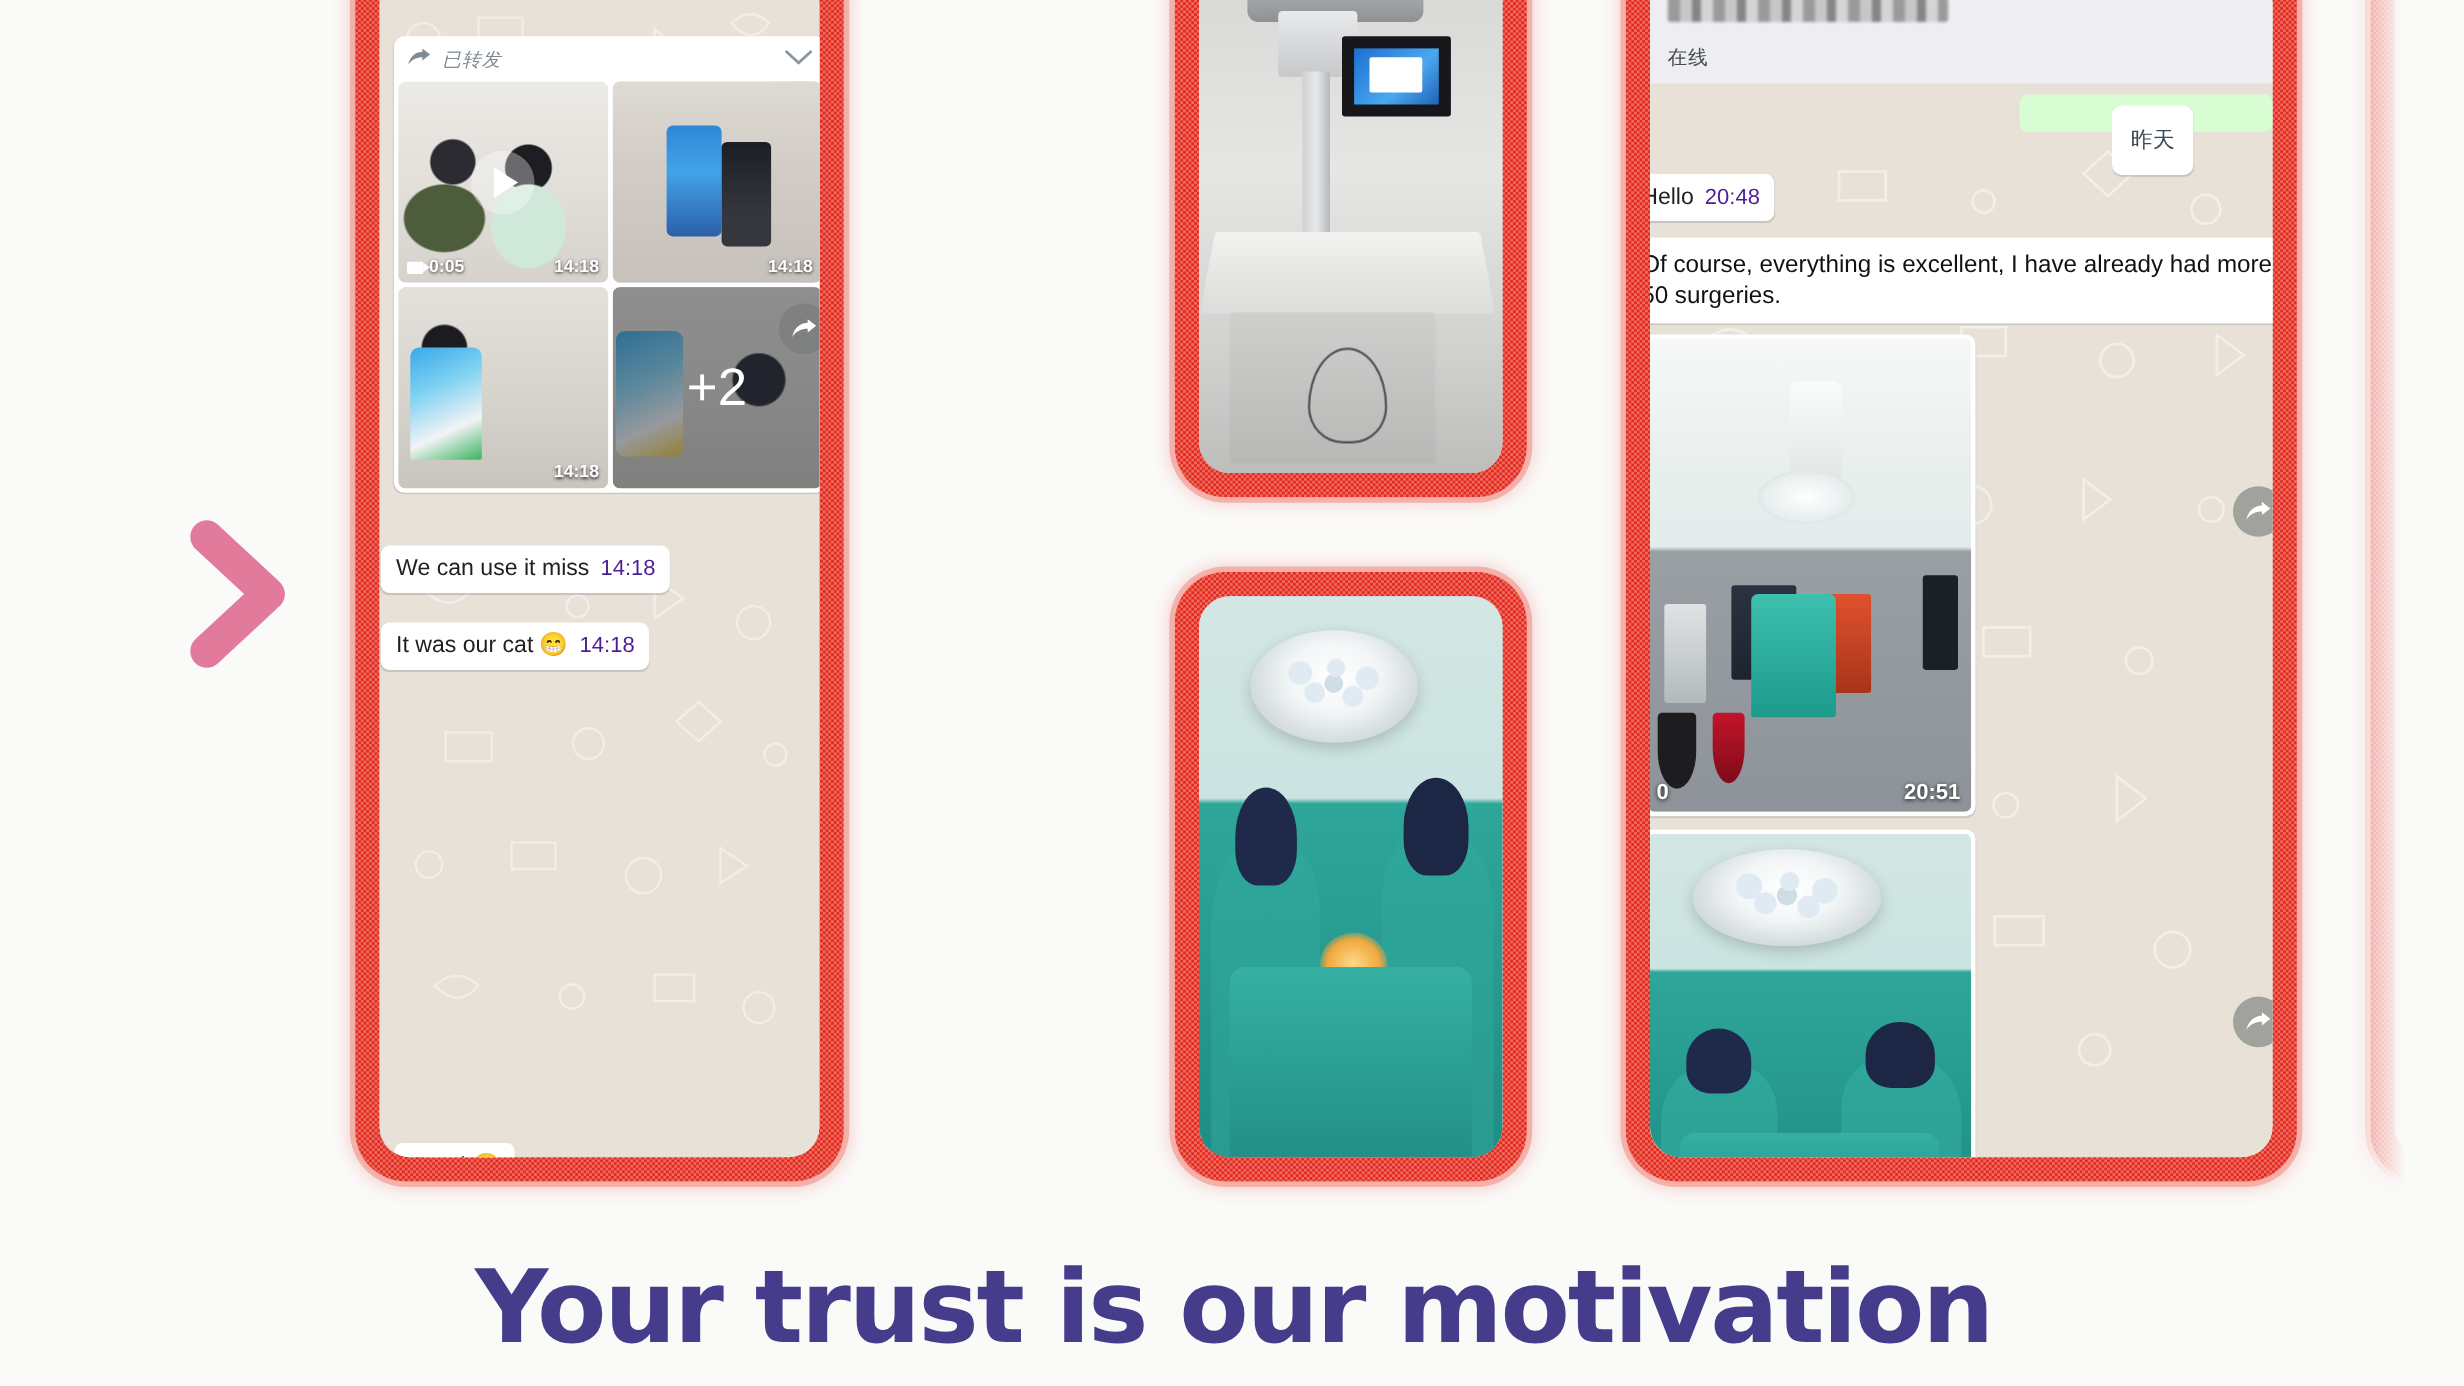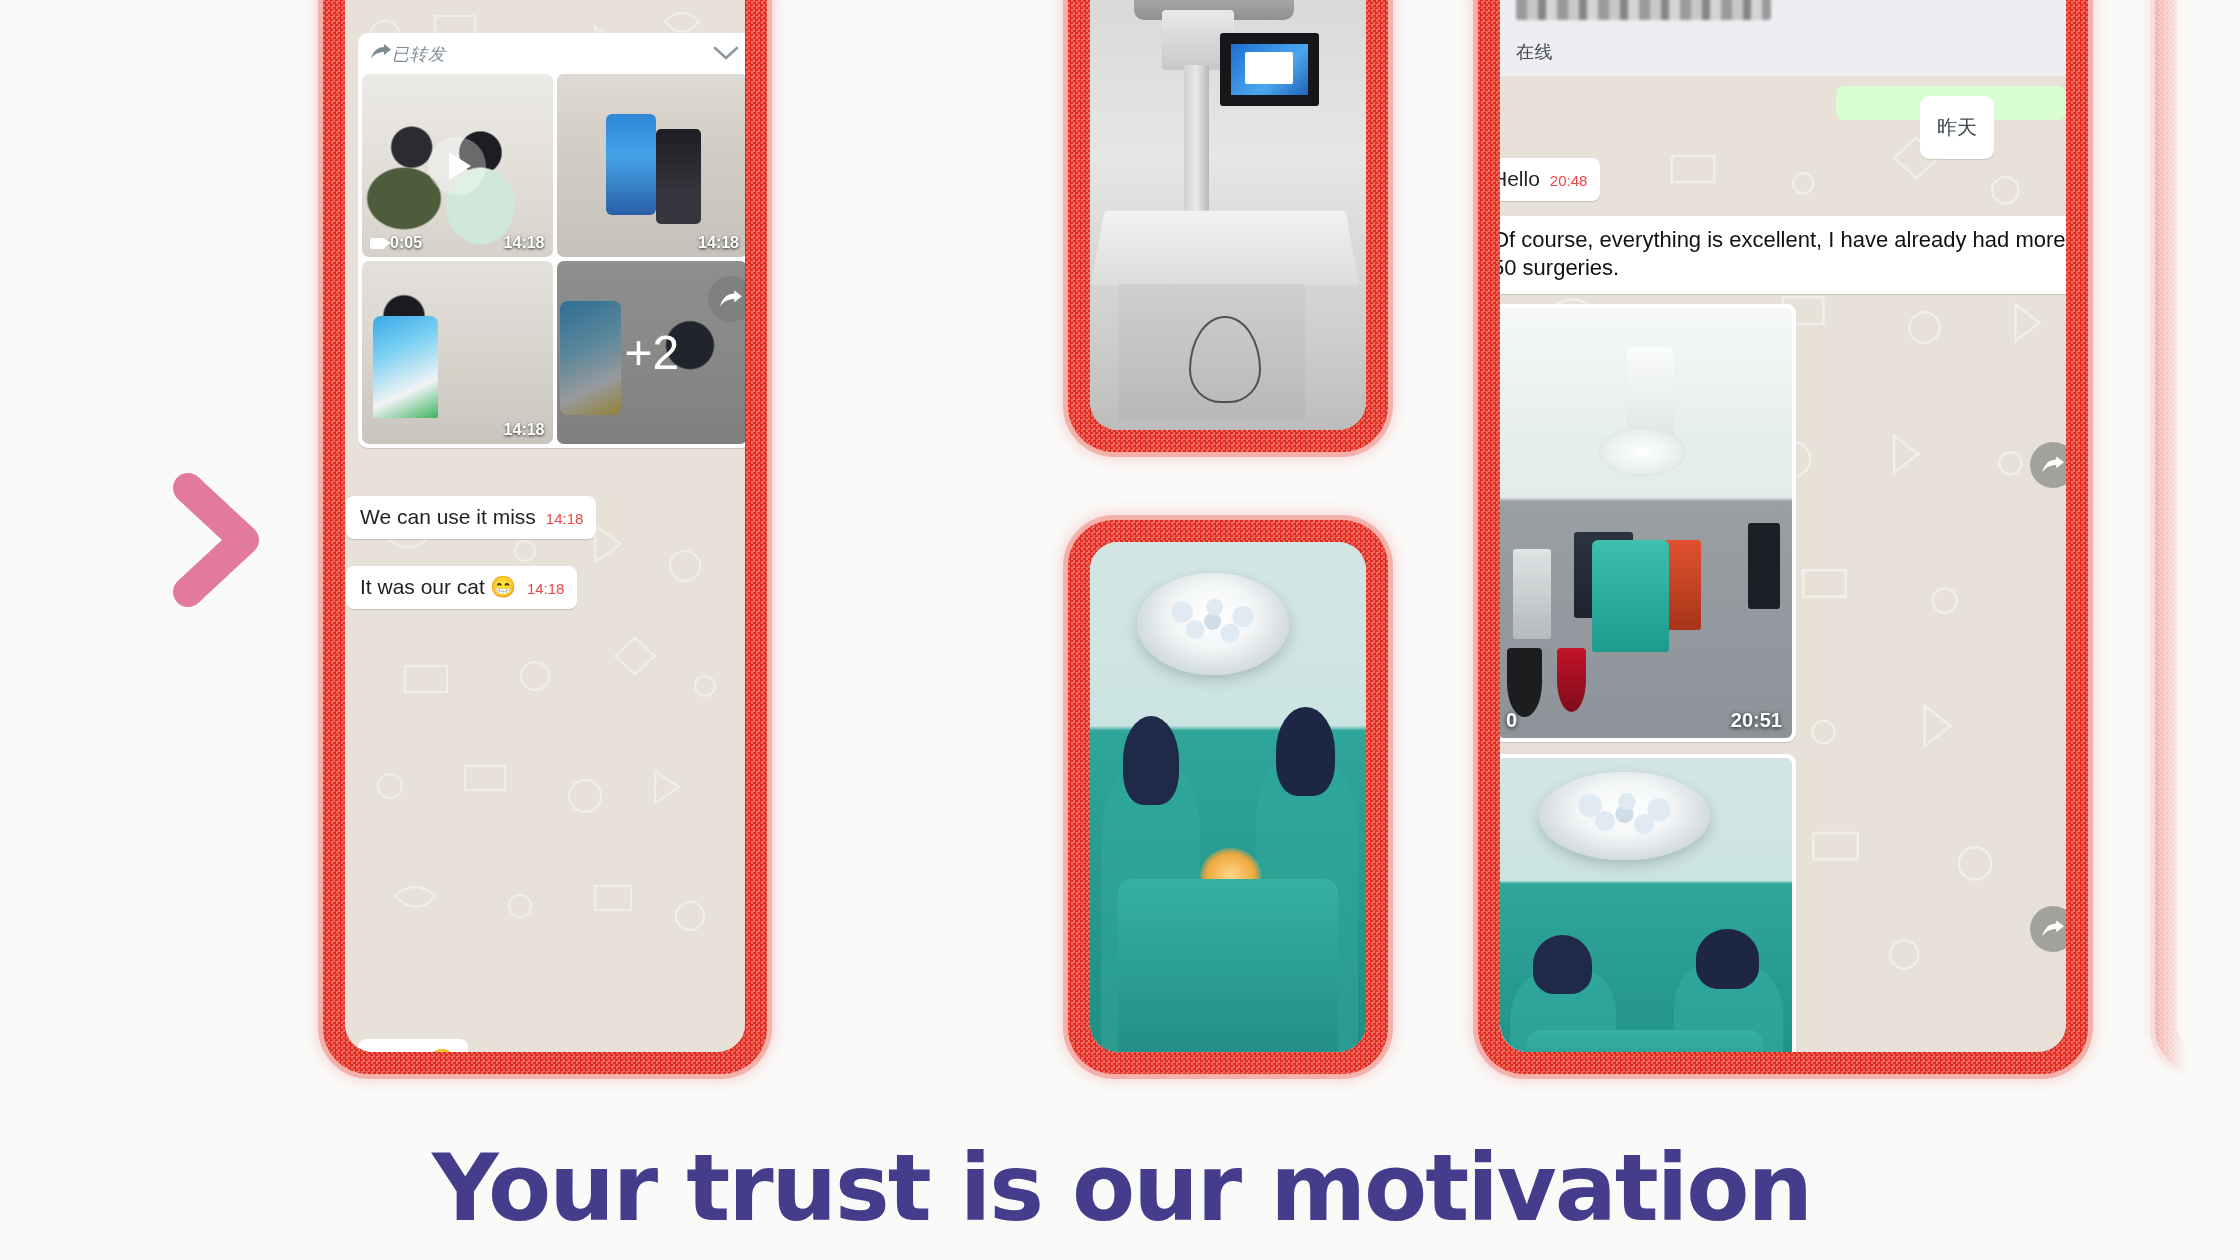--- a/index.html
+++ b/index.html
@@ -95,21 +95,21 @@
     position: absolute;
     left: 13px; top: 57px;
     width: 393px;
     background: #fff;
     border-radius: 10px;
     box-shadow: 0 1px 1px rgba(0,0,0,.14);
     overflow: hidden;
     z-index: 4;
   }
   .fwd-head {
-    display: flex; align-items: center; 
+    display: flex; align-items: center; gap: 10px;
     padding: 10px 12px 8px 12px;
   }
   .fwd-label {
     font-size: 17px; font-style: italic; color: #7d8b95; letter-spacing: 1px;
   }
   .fwd-chev { margin-left: auto; }
 
   .grid2 {
     display: grid;
     grid-template-columns: 1fr 1fr;
@@ -176,21 +176,21 @@
     border-radius: 8px;
     padding: 9px 13px 9px 14px;
     margin-bottom: 9px;
     box-shadow: 0 1px 1px rgba(0,0,0,.14);
     max-width: 390px;
   }
   .bubble .txt {
     font-size: 21px; color: #1f1f1f; line-height: 1.18; white-space: nowrap; text-align: right;
   }
   .bubble .tm {
-    font-size: 15px; color: #ef4444; flex-shrink: 0;
+    font-size: 20px; color: #4c1d95; flex-shrink: 0;
   }
 
   
   .chip {
     position: absolute;
     background: #fff;
     border-radius: 9px;
     padding: 18px 17px;
     font-size: 20px; color: #3b4a54;
     box-shadow: 0 1px 1px rgba(0,0,0,.13);

